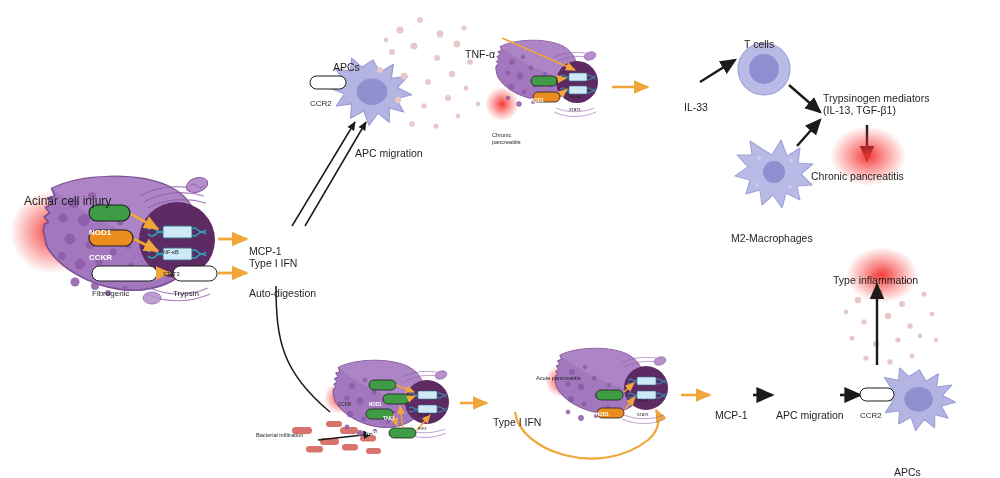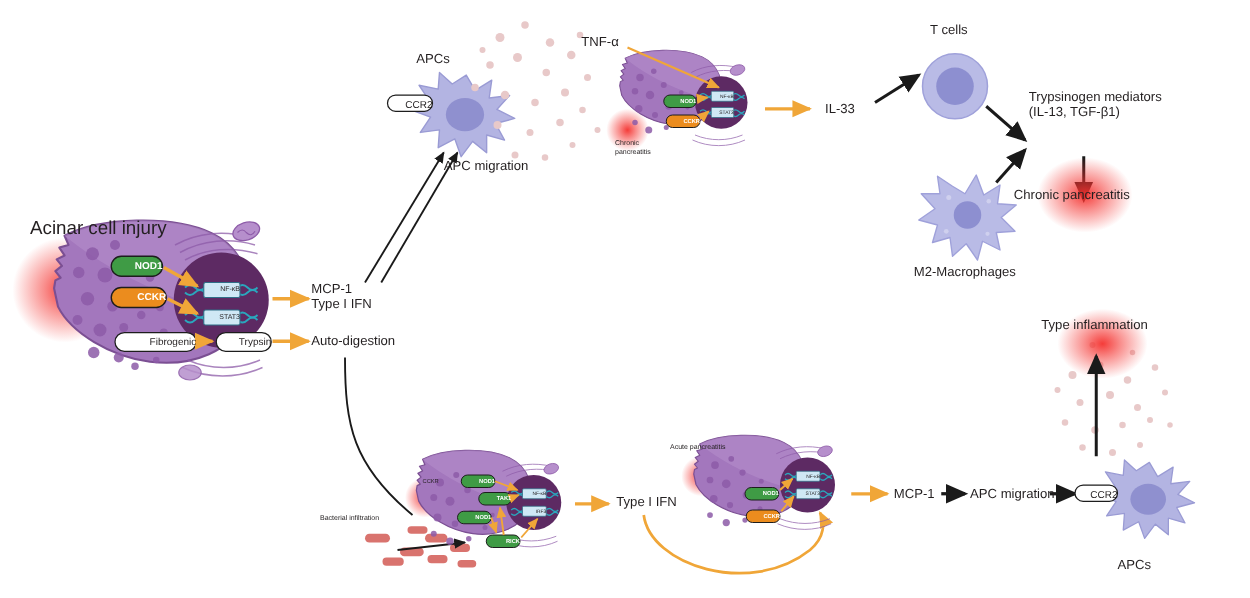--- a/index.html
+++ b/index.html
@@ -1,26 +1,26 @@
 <!DOCTYPE html>
 <html><head>
 <meta charset="utf-8">
 <style>
   html,body{margin:0;padding:0;background:#ffffff;}
   body{width:1000px;height:478px;overflow:hidden;font-family:"Liberation Sans",sans-serif;color:#231f20;}
   #stage{position:relative;width:1000px;height:478px;}
   svg#scene{position:absolute;left:0;top:0;width:1000px;height:478px;}
-  .lbl{position:absolute;white-space:pre;line-height:1.18;color:#231f20;}
+  .lbl{position:absolute;white-space:pre;line-height:1.18;color:#231f20;margin-top:20px;}
   .t10{font-size:10.5px;}
-  .t9{font-size:15px;}
+  .t9{font-size:12px;}
   .t8{font-size:8px;}
   .t6{font-size:5.6px;}
   .t5{font-size:4.6px;}
   .t4{font-size:3.9px;}
-  .ctr{text-align:right;}
+  .ctr{text-align:left;}
 </style>
 </head>
 <body>
 
 <div id="stage">
 
 <svg id="scene" viewBox="0 0 1000 478">
   <defs>
     <radialGradient id="gRed" cx="50%" cy="50%" r="50%">
       <stop offset="0%" stop-color="#f4322f" stop-opacity="0.95"></stop>
@@ -422,21 +422,21 @@
 <div class="lbl t10" style="left:202px;top:85px;"></div>
 
 <div class="lbl t10" style="left:465px;top:28px;">TNF-α</div>
 <div class="lbl t6" style="left:492px;top:112px;">Chronic
 pancreatitis</div>
 <div class="lbl t5 ctr" style="left:531px;top:78px;width:26px;color:#fff;font-weight:bold;">NOD1</div>
 <div class="lbl t5 ctr" style="left:533px;top:94px;width:27px;color:#fff;font-weight:bold;">CCKR</div>
 <div class="lbl t4 ctr" style="left:569px;top:74.6px;width:18px;">NF-κB</div>
 <div class="lbl t4 ctr" style="left:569px;top:87.6px;width:18px;">STAT3</div>
 
-<div class="lbl t10" style="left:660px;top:81px;">IL-33</div>
+<div class="lbl t10" style="left:684px;top:81px;">IL-33</div>
 <div class="lbl t10" style="left:744px;top:18px;">T cells</div>
 <div class="lbl t10" style="left:731px;top:212px;">M2-Macrophages</div>
 <div class="lbl t10" style="left:823px;top:72px;">Trypsinogen mediators
 (IL-13, TGF-β1)</div>
 <div class="lbl t10" style="left:811px;top:150px;">Chronic pancreatitis</div>
 
 <div class="lbl t6" style="left:256px;top:412px;">Bacterial infiltration</div>
 <div class="lbl t5" style="left:338px;top:382px;">CCKR</div>
 <div class="lbl t5 ctr" style="left:369px;top:382px;width:27px;color:#fff;font-weight:bold;">NOD1</div>
 <div class="lbl t5 ctr" style="left:383px;top:396px;width:26px;color:#fff;font-weight:bold;">TAK1</div>

